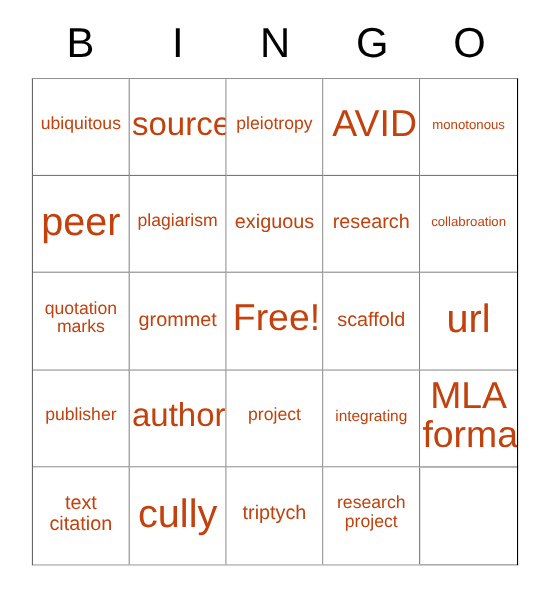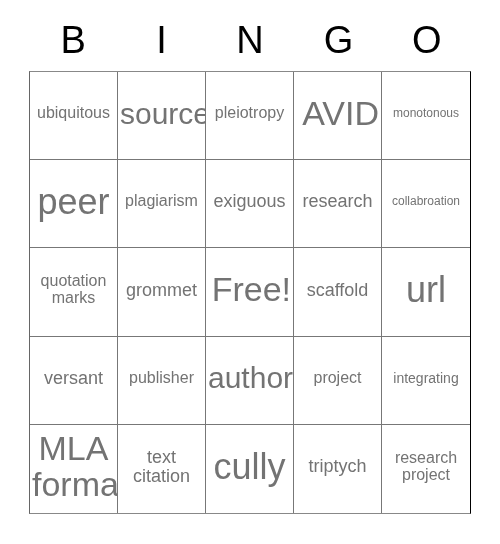--- a/index.html
+++ b/index.html
@@ -75,21 +75,21 @@
   .cell:nth-child(n+21) {
     border-bottom: none;
   }
   .cell-text {
     display: block;
     width: 100%;
     text-align: center;
     line-height: 1.05;
     padding: 0 2px;
     box-sizing: border-box;
-    color: #737373;
+    color: #c2410c;
     
     transform: translateY(-2px);
     white-space: pre-line;
   }
 
   
   .fs-xxs { font-size: 12px; }
   .fs-xs  { font-size: 14px; }
   .fs-s   { font-size: 16px; }
   .fs-m   { font-size: 16px; }
@@ -157,23 +157,20 @@
         <span class="cell-text fs-3xl">Free!</span>
       </div>
     <div class="cell">
         <span class="cell-text fs-ml">scaffold</span>
       </div>
     <div class="cell">
         <span class="cell-text fs-4xl">url</span>
       </div>
 
     <div class="cell">
-        <span class="cell-text fs-ml">versant</span>
-      </div>
-    <div class="cell">
         <span class="cell-text fs-m">publisher</span>
       </div>
     <div class="cell">
         <span class="cell-text fs-xxl">author</span>
       </div>
     <div class="cell">
         <span class="cell-text fs-m">project</span>
       </div>
     <div class="cell">
         <span class="cell-text fs-xs">integrating</span>

